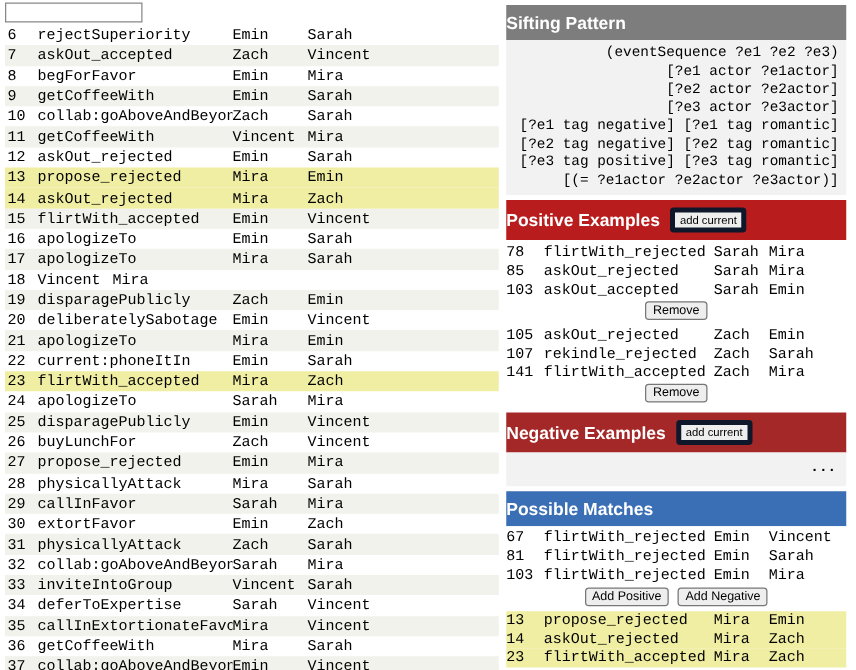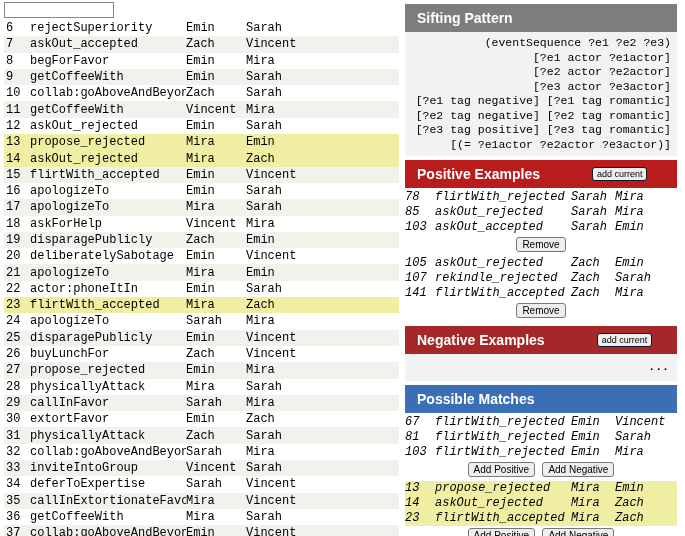--- a/index.html
+++ b/index.html
@@ -47,55 +47,53 @@
     left: 405px;
     top: 4px;
     width: 272px;
   }
   .panel { margin-bottom: 4px; }
   .panel-head {
     color: #fff;
     font-family: Arial, sans-serif;
     font-size: 14px;
     font-weight: bold;
-    padding: 6px 12px;
+    padding: 6px 0;
     display: flex;
     align-items: center;
     gap: 8px;
   }
   .panel-head.gray  { background: #7d7d7d; }
   .panel-head.green { background: #b91c1c; }
   .panel-head.red   { background: #a42828; }
   .panel-head.blue  { background: #3b6fb5; align-items: flex-end; }
   .panel-head button {
     font-family: Arial, sans-serif;
     font-size: 9px;
     padding: 1px 4px;
-    border: 1px solid #0f172a;
+    border: 4px solid #0f172a;
     background: #eee;
     border-radius: 3px;
     cursor: pointer;
-    margin-left: 44px;
   }
   .panel-body {
     background: #f2f2f2;
     padding: 4px 6px;
     font-size: 11.5px;
     line-height: 14.5px;
     white-space: pre;
     font-family: "Courier New", monospace;
     text-align: right;
   }
   .panel-body.neg { padding: 6px 8px; font-weight: bold; }
   .ex-row {
     display: flex;
     white-space: nowrap;
     height: 15px;
-    align-items: flex-start;
-    font-style: italic;
+    align-items: center;
   }
   .ex-row .idx { width: 30px; }
   .ex-row .evt { width: 136px; overflow: hidden; }
   .ex-row .a1  { width: 44px; }
   .ex-row .a2  { width: 52px; }
   .ex-row.hl { background: #f0eea3; }
   .btn-row {
     text-align: center;
     padding: 2px 0 4px 0;
   }
@@ -183,21 +181,20 @@
         <span class="a2">Sarah</span>
       </div>
       <div class="event-row alt">
         <span class="idx">17</span>
         <span class="evt">apologizeTo</span>
         <span class="a1">Mira</span>
         <span class="a2">Sarah</span>
       </div>
       <div class="event-row">
         <span class="idx">18</span>
-        <span class="evt">askForHelp</span>
         <span class="a1">Vincent</span>
         <span class="a2">Mira</span>
       </div>
       <div class="event-row alt">
         <span class="idx">19</span>
         <span class="evt">disparagePublicly</span>
         <span class="a1">Zach</span>
         <span class="a2">Emin</span>
       </div>
       <div class="event-row">
@@ -207,21 +204,21 @@
         <span class="a2">Vincent</span>
       </div>
       <div class="event-row alt">
         <span class="idx">21</span>
         <span class="evt">apologizeTo</span>
         <span class="a1">Mira</span>
         <span class="a2">Emin</span>
       </div>
       <div class="event-row">
         <span class="idx">22</span>
-        <span class="evt">actor:phoneItIn</span>
+        <span class="evt">current:phoneItIn</span>
         <span class="a1">Emin</span>
         <span class="a2">Sarah</span>
       </div>
       <div class="event-row hl">
         <span class="idx">23</span>
         <span class="evt">flirtWith_accepted</span>
         <span class="a1">Mira</span>
         <span class="a2">Zach</span>
       </div>
       <div class="event-row">

